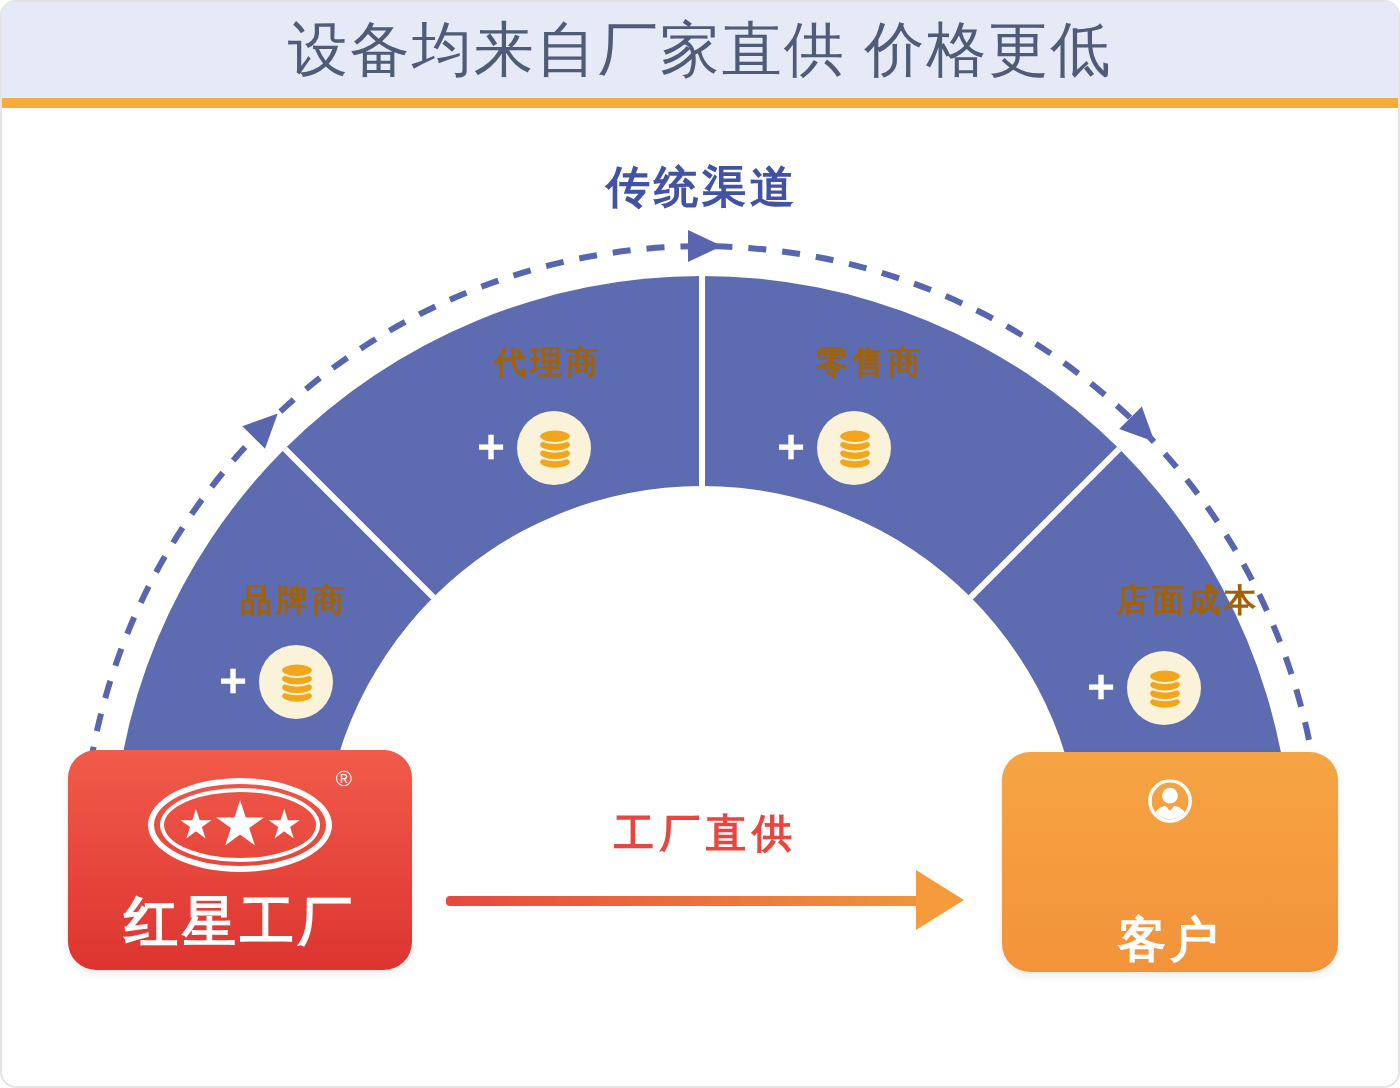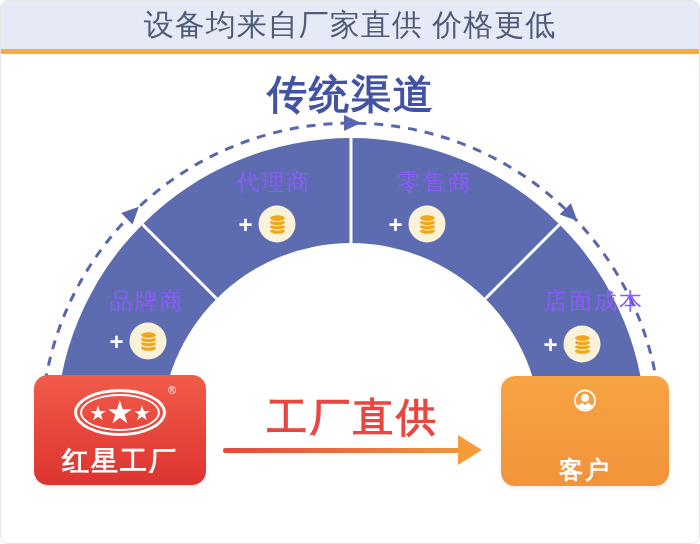--- a/index.html
+++ b/index.html
@@ -19,27 +19,27 @@
   .header-title{
     color:#4F5B77; font-size:30px; font-weight:500; letter-spacing:1px;
   }
 
   
   .canvas{ position:relative; width:700px; height:468px; }
   .arc-svg{ position:absolute; left:0; top:0; z-index:1; }
 
   .diagram-title{
     position:absolute; left:350px; top:40px; transform:translate(-50%,-50%);
-    color:#4253A5; font-size:40px; font-weight:bold; letter-spacing:2px;
+    color:#4253A5; font-size:22px; font-weight:bold; letter-spacing:2px;
     z-index:3; white-space:nowrap;
   }
 
   .seg-label{
     position:absolute; transform:translate(-50%,-50%); z-index:3;
-    color:#8b5cf6; font-size:23px; font-weight:normal; letter-spacing:2px; white-space:nowrap;
+    color:#a16207; font-size:16px; font-weight:bold; letter-spacing:2px; white-space:nowrap;
   }
   .seg0{ left:146px; top:247px; } .seg1{ left:273px; top:128px; }
   .seg2{ left:434px; top:128px; } .seg3{ left:553px; top:247px;margin-left:40px; }
 
   .coin-row{
     position:absolute; transform:translate(-50%,-50%); z-index:3;
     display:flex; align-items:center; gap:6px;
   }
   .row0{ left:137px; top:287px; } .row1{ left:266px; top:170px; }
   .row2{ left:416px; top:170px; } .row3{ left:571px; top:290px; }
@@ -81,21 +81,21 @@
     z-index:5; display:flex; flex-direction:column; align-items:center;
     padding-top:13px; box-shadow:0 2px 4px rgba(0,0,0,.08);gap:38px;
   }
   .customer-name{
     margin-top:4px; color:#fff; font-size:24px; font-weight:bold; letter-spacing:2px;
   }
 
   
   .direct-label{
     position:absolute; left:352px; top:363px; transform:translate(-50%,-50%);
-    color:#E8463E; font-size:40px; font-weight:bold; letter-spacing:3px;
+    color:#E8463E; font-size:20px; font-weight:bold; letter-spacing:3px;
     z-index:4; white-space:nowrap;
   }
   .direct-arrow-line{
     position:absolute; left:222px; top:394px; width:237px; height:5px;
     background:linear-gradient(90deg,#E5483F,#F0953C); z-index:4; border-radius:2px;
   }
   .direct-arrow-head{
     position:absolute; left:457px; top:381px; width:0; height:0; z-index:4;
     border-top:15px solid transparent; border-bottom:15px solid transparent;
     border-left:24px solid #F59B3B;

